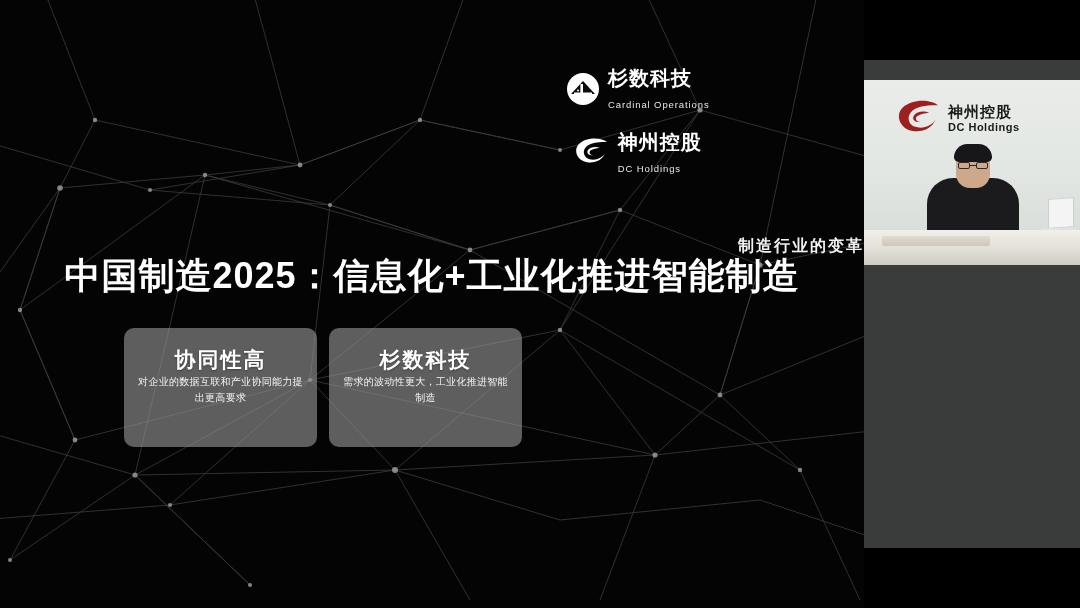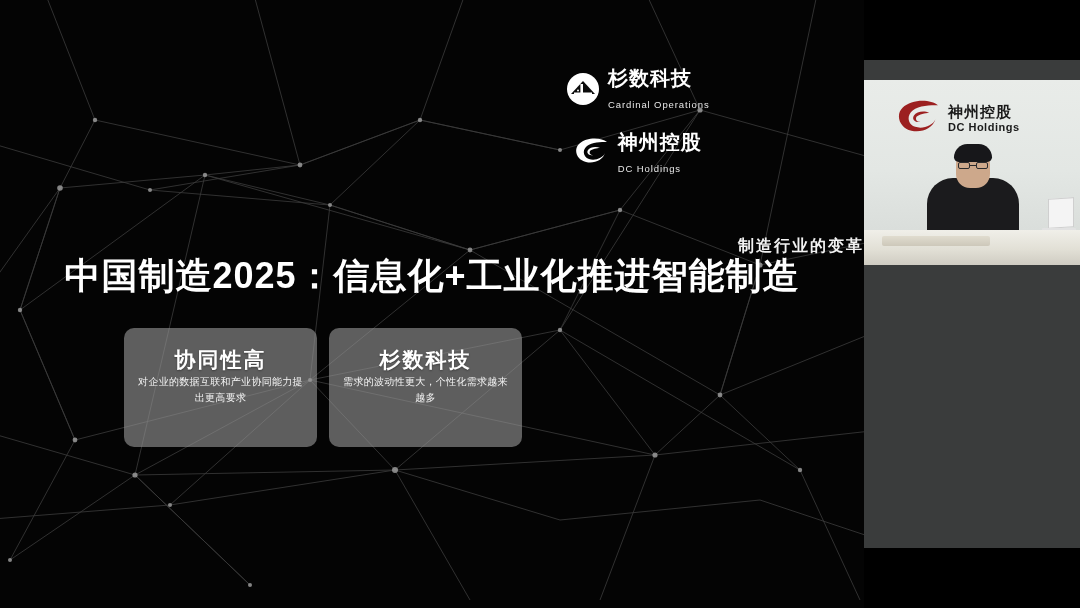--- a/index.html
+++ b/index.html
@@ -147,21 +147,21 @@
     <div id="subtitle">制造行业的变革</div>
     <div id="title">中国制造2025：信息化+工业化推进智能制造</div>
 
     <div id="cards">
       <div class="card">
         <div class="card-title">协同性高</div>
         <div class="card-body">对企业的数据互联和产业协同能力提出更高要求</div>
       </div>
       <div class="card">
         <div class="card-title">杉数科技</div>
-        <div class="card-body">需求的波动性更大，个性化需求越来越多</div>
+        <div class="card-body">需求的波动性更大，工业化推进智能制造</div>
       </div>
     </div>
 
   </div>
 
   <div id="video">
     <div id="vband"></div>
 
     <div id="vfeed">
       <div id="wall"></div>

